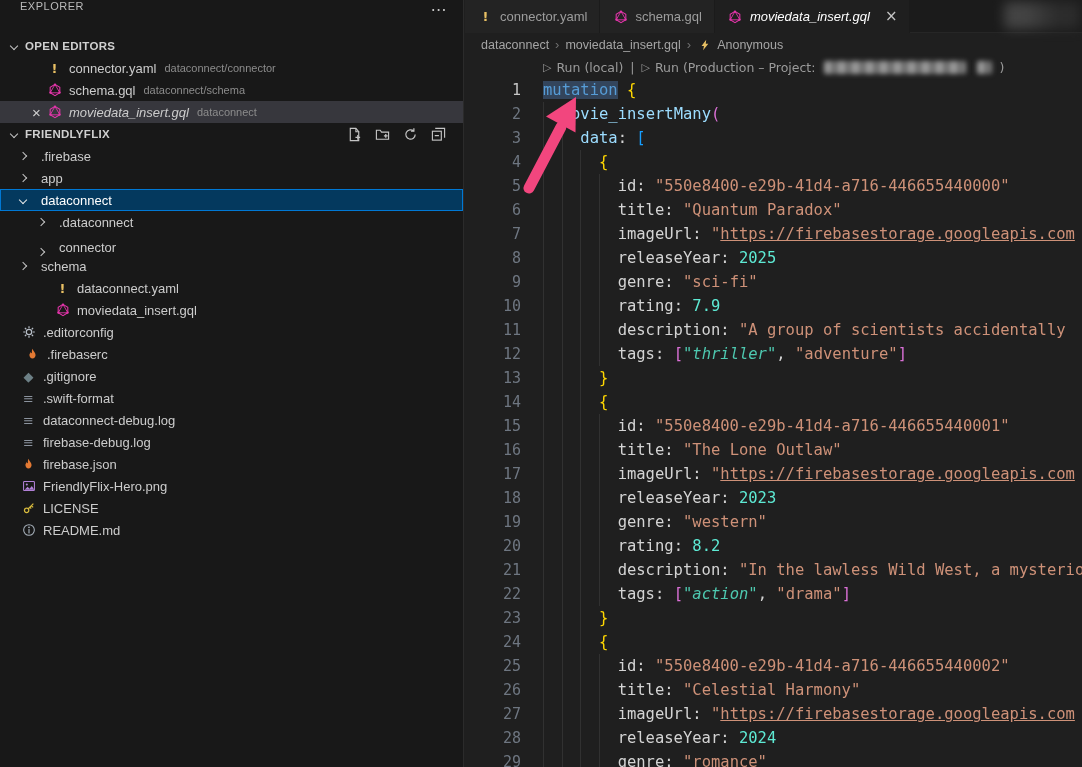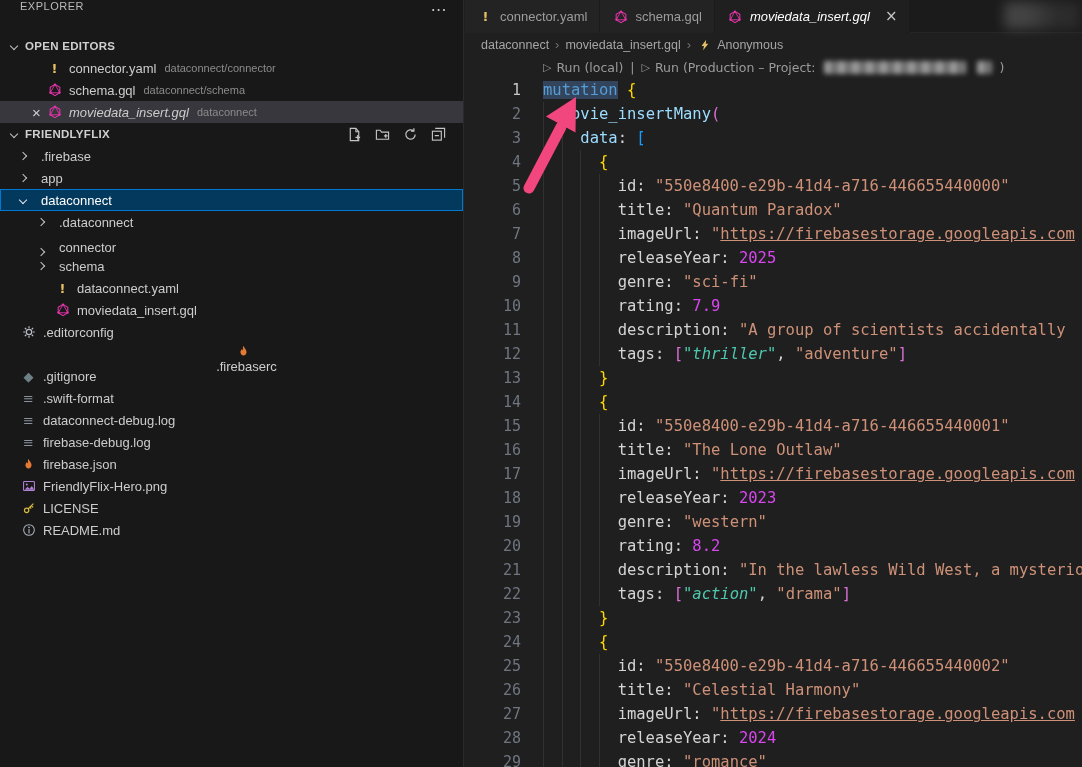--- a/index.html
+++ b/index.html
@@ -67,21 +67,21 @@
   .ln.active{color:#c6c6c6}
   .lc{white-space:pre;margin-left:6px;color:#d4d4d4;overflow:hidden}
   .ind{display:inline-block;width:2ch;box-shadow:inset 1px 0 0 #313131}
   .kw{color:#569cd6}
   .fn{color:#9cdcfe}
   .prop{color:#9cdcfe}
   .key{color:#d4d4d4}
   .pun{color:#d4d4d4}
   .str{color:#ce9178}
   .lnk{color:#ce9178;text-decoration:underline}
-  .num{color:#d946ef}
+  .num{color:#5eead4}
   .b1{color:#ffd700}
   .b2{color:#da70d6}
   .b3{color:#179fff}
   .tagi{color:#4ec9b0;font-style:italic}
   .hl{background:rgba(64,94,130,.62)}
 
   .arrow-svg{position:absolute;left:0;top:0;pointer-events:none;z-index:40}
 </style>
 </head>
 <body>
@@ -183,21 +183,21 @@
           <span class="tree-name">dataconnect</span>
         </div>
         <div class="tree-row" style="padding-left: 38px;">
           <span class="chev right"></span>
           <span class="tree-name">.dataconnect</span>
         </div>
         <div class="tree-row" style="padding-left: 38px; align-items: flex-end;">
           <span class="chev right"></span>
           <span class="tree-name">connector</span>
         </div>
-        <div class="tree-row" style="padding-left: 38px;">
+        <div class="tree-row" style="padding-left: 20px;">
           <span class="chev right"></span>
           <span class="tree-name">schema</span>
         </div>
         <div class="tree-row" style="padding-left: 54px;">
           <span class="ficon">
             <span class="ticon" style="color:#e8c064">!</span>
           </span>
           <span class="tree-name">dataconnect.yaml</span>
         </div>
         <div class="tree-row" style="padding-left: 54px;">
@@ -216,21 +216,21 @@
           <span class="ficon">
             <svg width="14" height="14" viewBox="0 0 16 16">
               <g stroke="#b6bdc6" stroke-width="1.4" fill="none">
                 <circle cx="8" cy="8" r="3.1"></circle>
                 <path d="M8 1.4v2.2M8 12.4v2.2M1.4 8h2.2M12.4 8h2.2M3.3 3.3l1.5 1.5M11.2 11.2l1.5 1.5M12.7 3.3l-1.5 1.5M4.8 11.2l-1.5 1.5"></path>
               </g>
             </svg>
           </span>
           <span class="tree-name">.editorconfig</span>
         </div>
-        <div class="tree-row" style="padding-left: 24px; flex-direction: column;">
+        <div class="tree-row" style="padding-left: 24px;">
           <span class="ficon">
             <svg width="13" height="14" viewBox="0 0 16 16">
               <path d="M8 1.4c.5 2.6 3.8 4.6 3.8 7.9 0 2.4-1.7 4.3-3.8 4.3S4.2 11.7 4.2 9.3c0-1.8 1.1-2.7 1.6-3.9.4 1 .9 1.5 1.5 1.8C7.1 4.8 7.2 3 8 1.4z" fill="#e37933"></path>
             </svg>
           </span>
           <span class="tree-name">.firebaserc</span>
         </div>
         <div class="tree-row" style="padding-left: 20px;">
           <span class="ficon">
             <span class="ticon" style="color:#6d8086;font-weight:400">◆</span>

